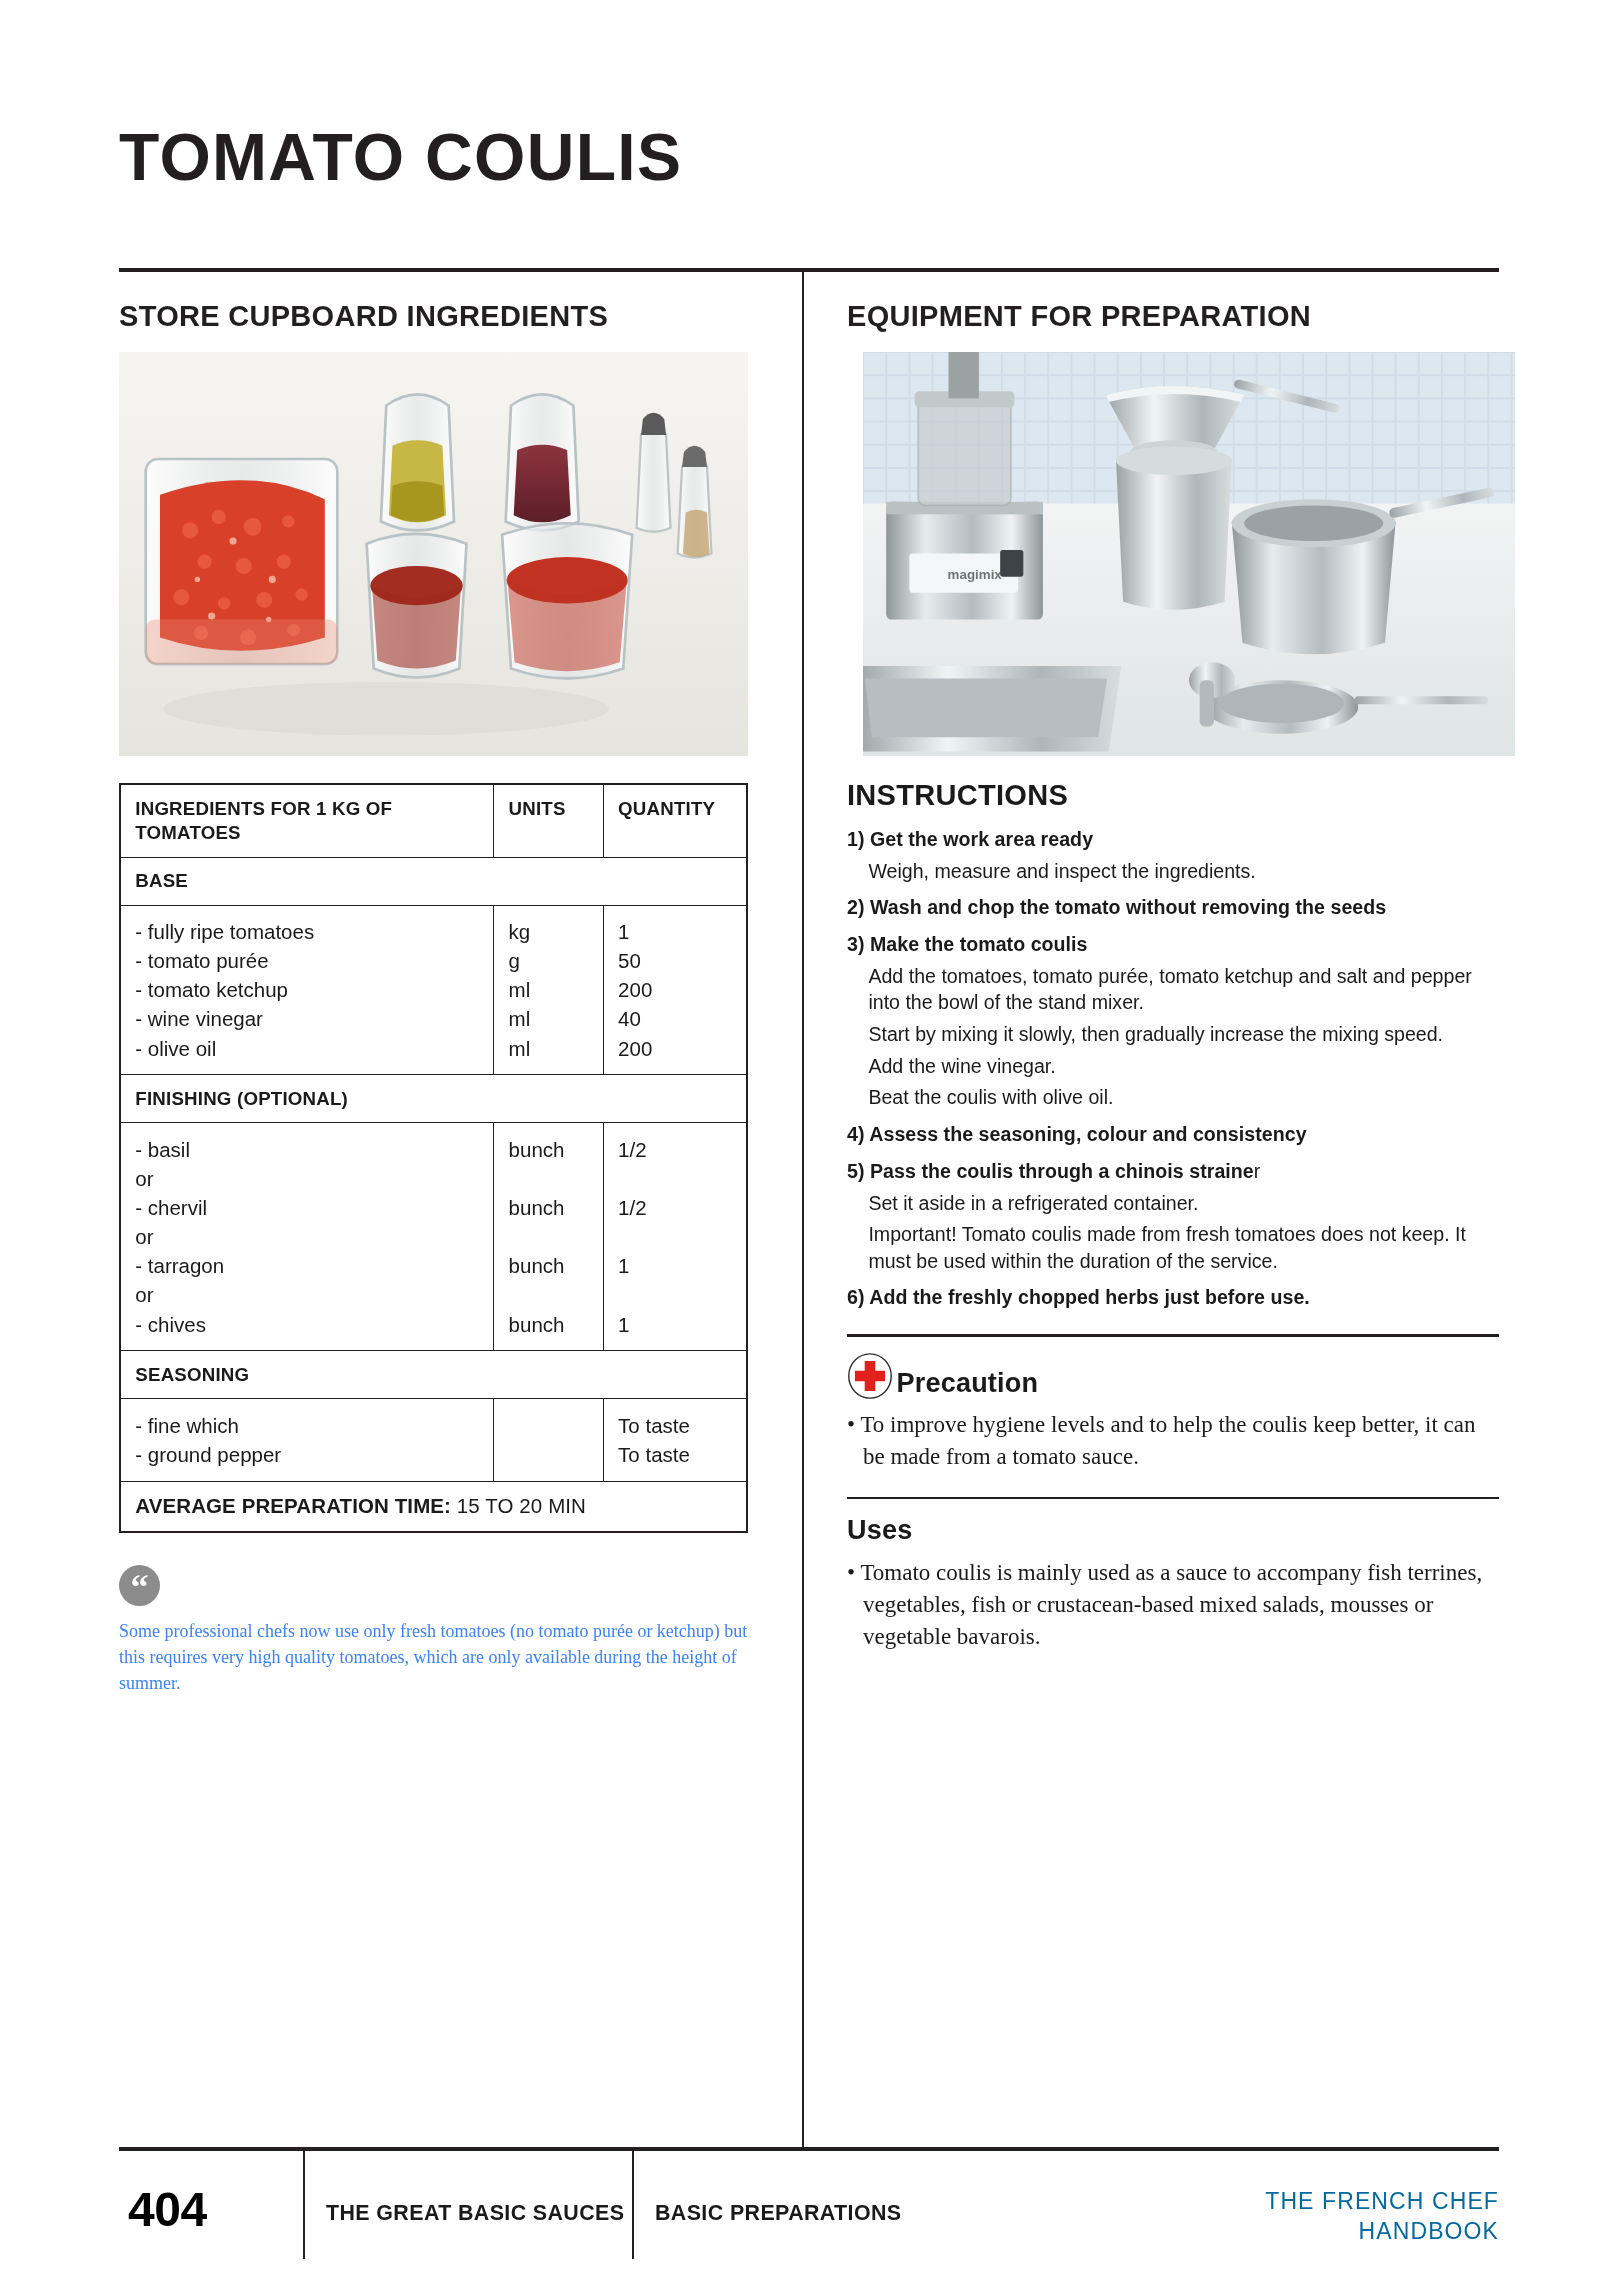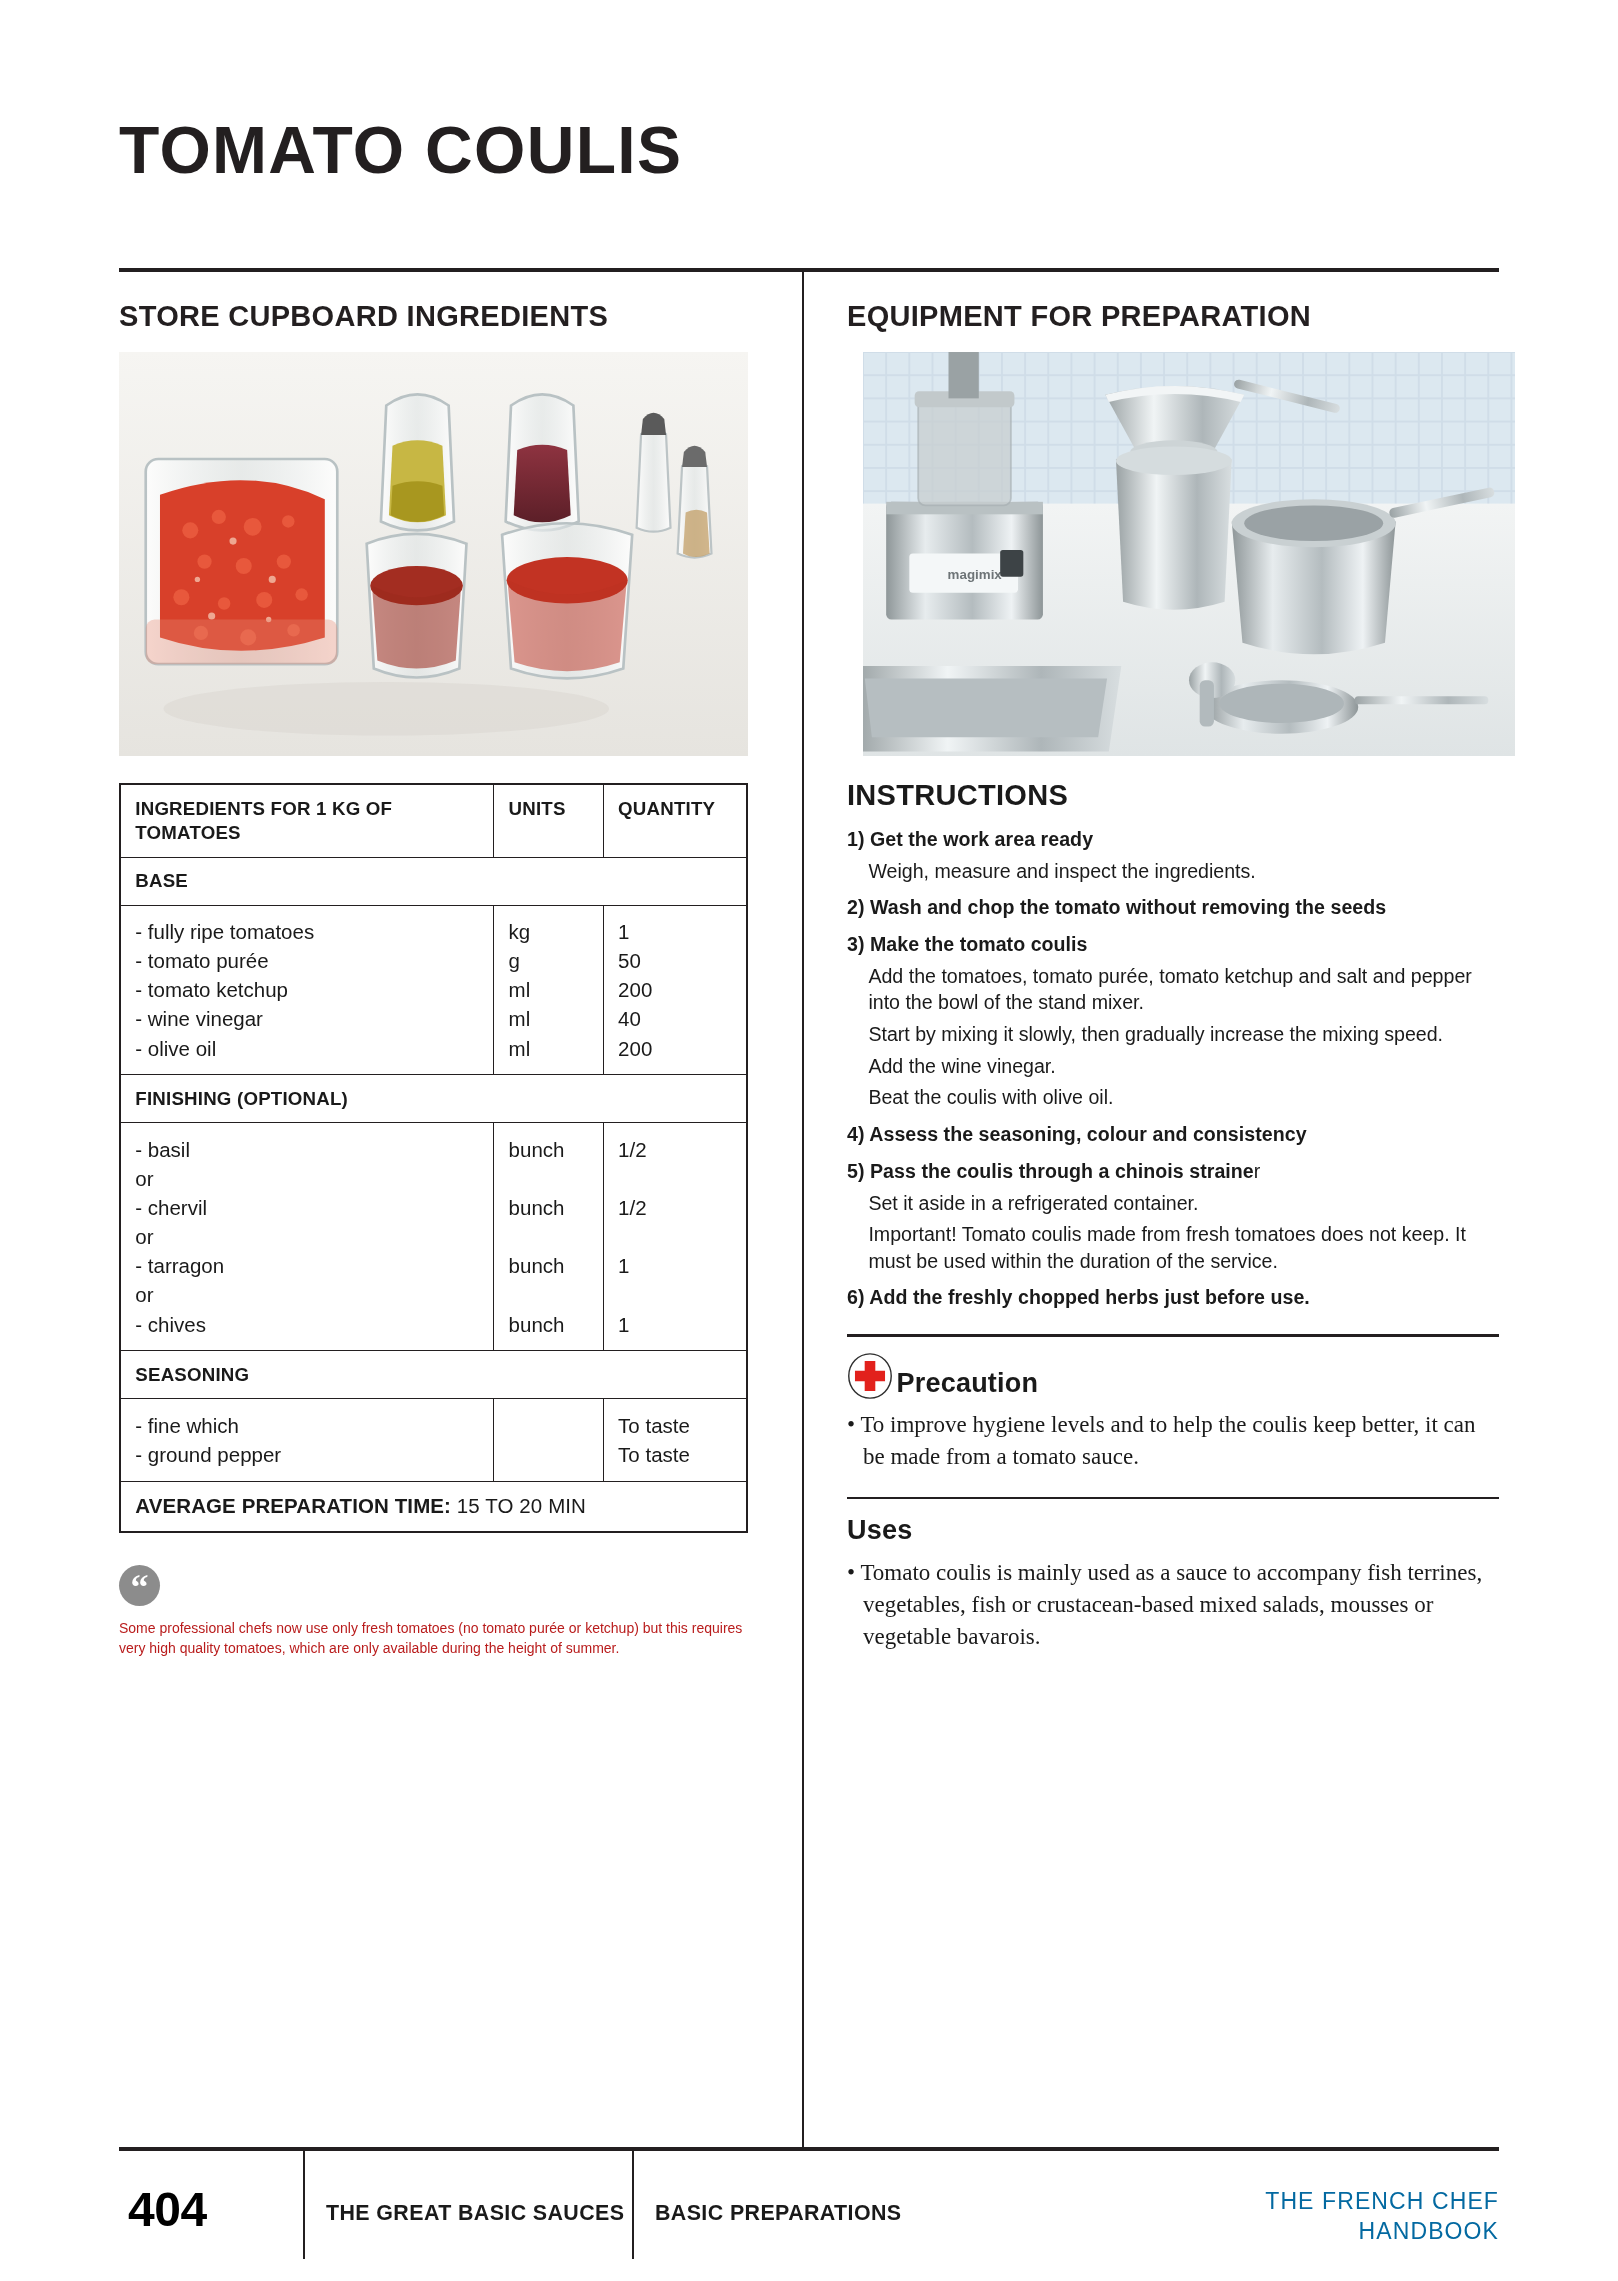--- a/index.html
+++ b/index.html
@@ -13,21 +13,21 @@
     position: relative;
     overflow: hidden;
   }
 
   .page { position: absolute; inset: 0; }
 
   
   .page-title {
     position: absolute;
     left: 119px;
-    top: 73px;
+    top: 80px;
     font-size: 66px;
     font-weight: 700;
     letter-spacing: 1.3px;
     color: #231f20;
     line-height: 1;
   }
 
   
   .top-rule {
     position: absolute;
@@ -114,23 +114,24 @@
     color: #ffffff;
     font-size: 36px;
     font-weight: 700;
     font-family: "Liberation Serif", serif;
     line-height: 27px;
     text-align: center;
     padding-top: 9px;
   }
   .quote-text {
     margin-top: 12.5px;
-    font-size: 14px;
+    font-size: 18px;
     line-height: 1.45;
-    color: #b91c1c;
+    color: #3b82f6;
+    font-family: Liberation Serif, serif;
   }
 
   
   .instructions-head {
     font-size: 29px;
     font-weight: 700;
     letter-spacing: 0.3px;
     margin: 23px 0 14.3px 0;
   }
   .step { margin-bottom: 11.6px; }

